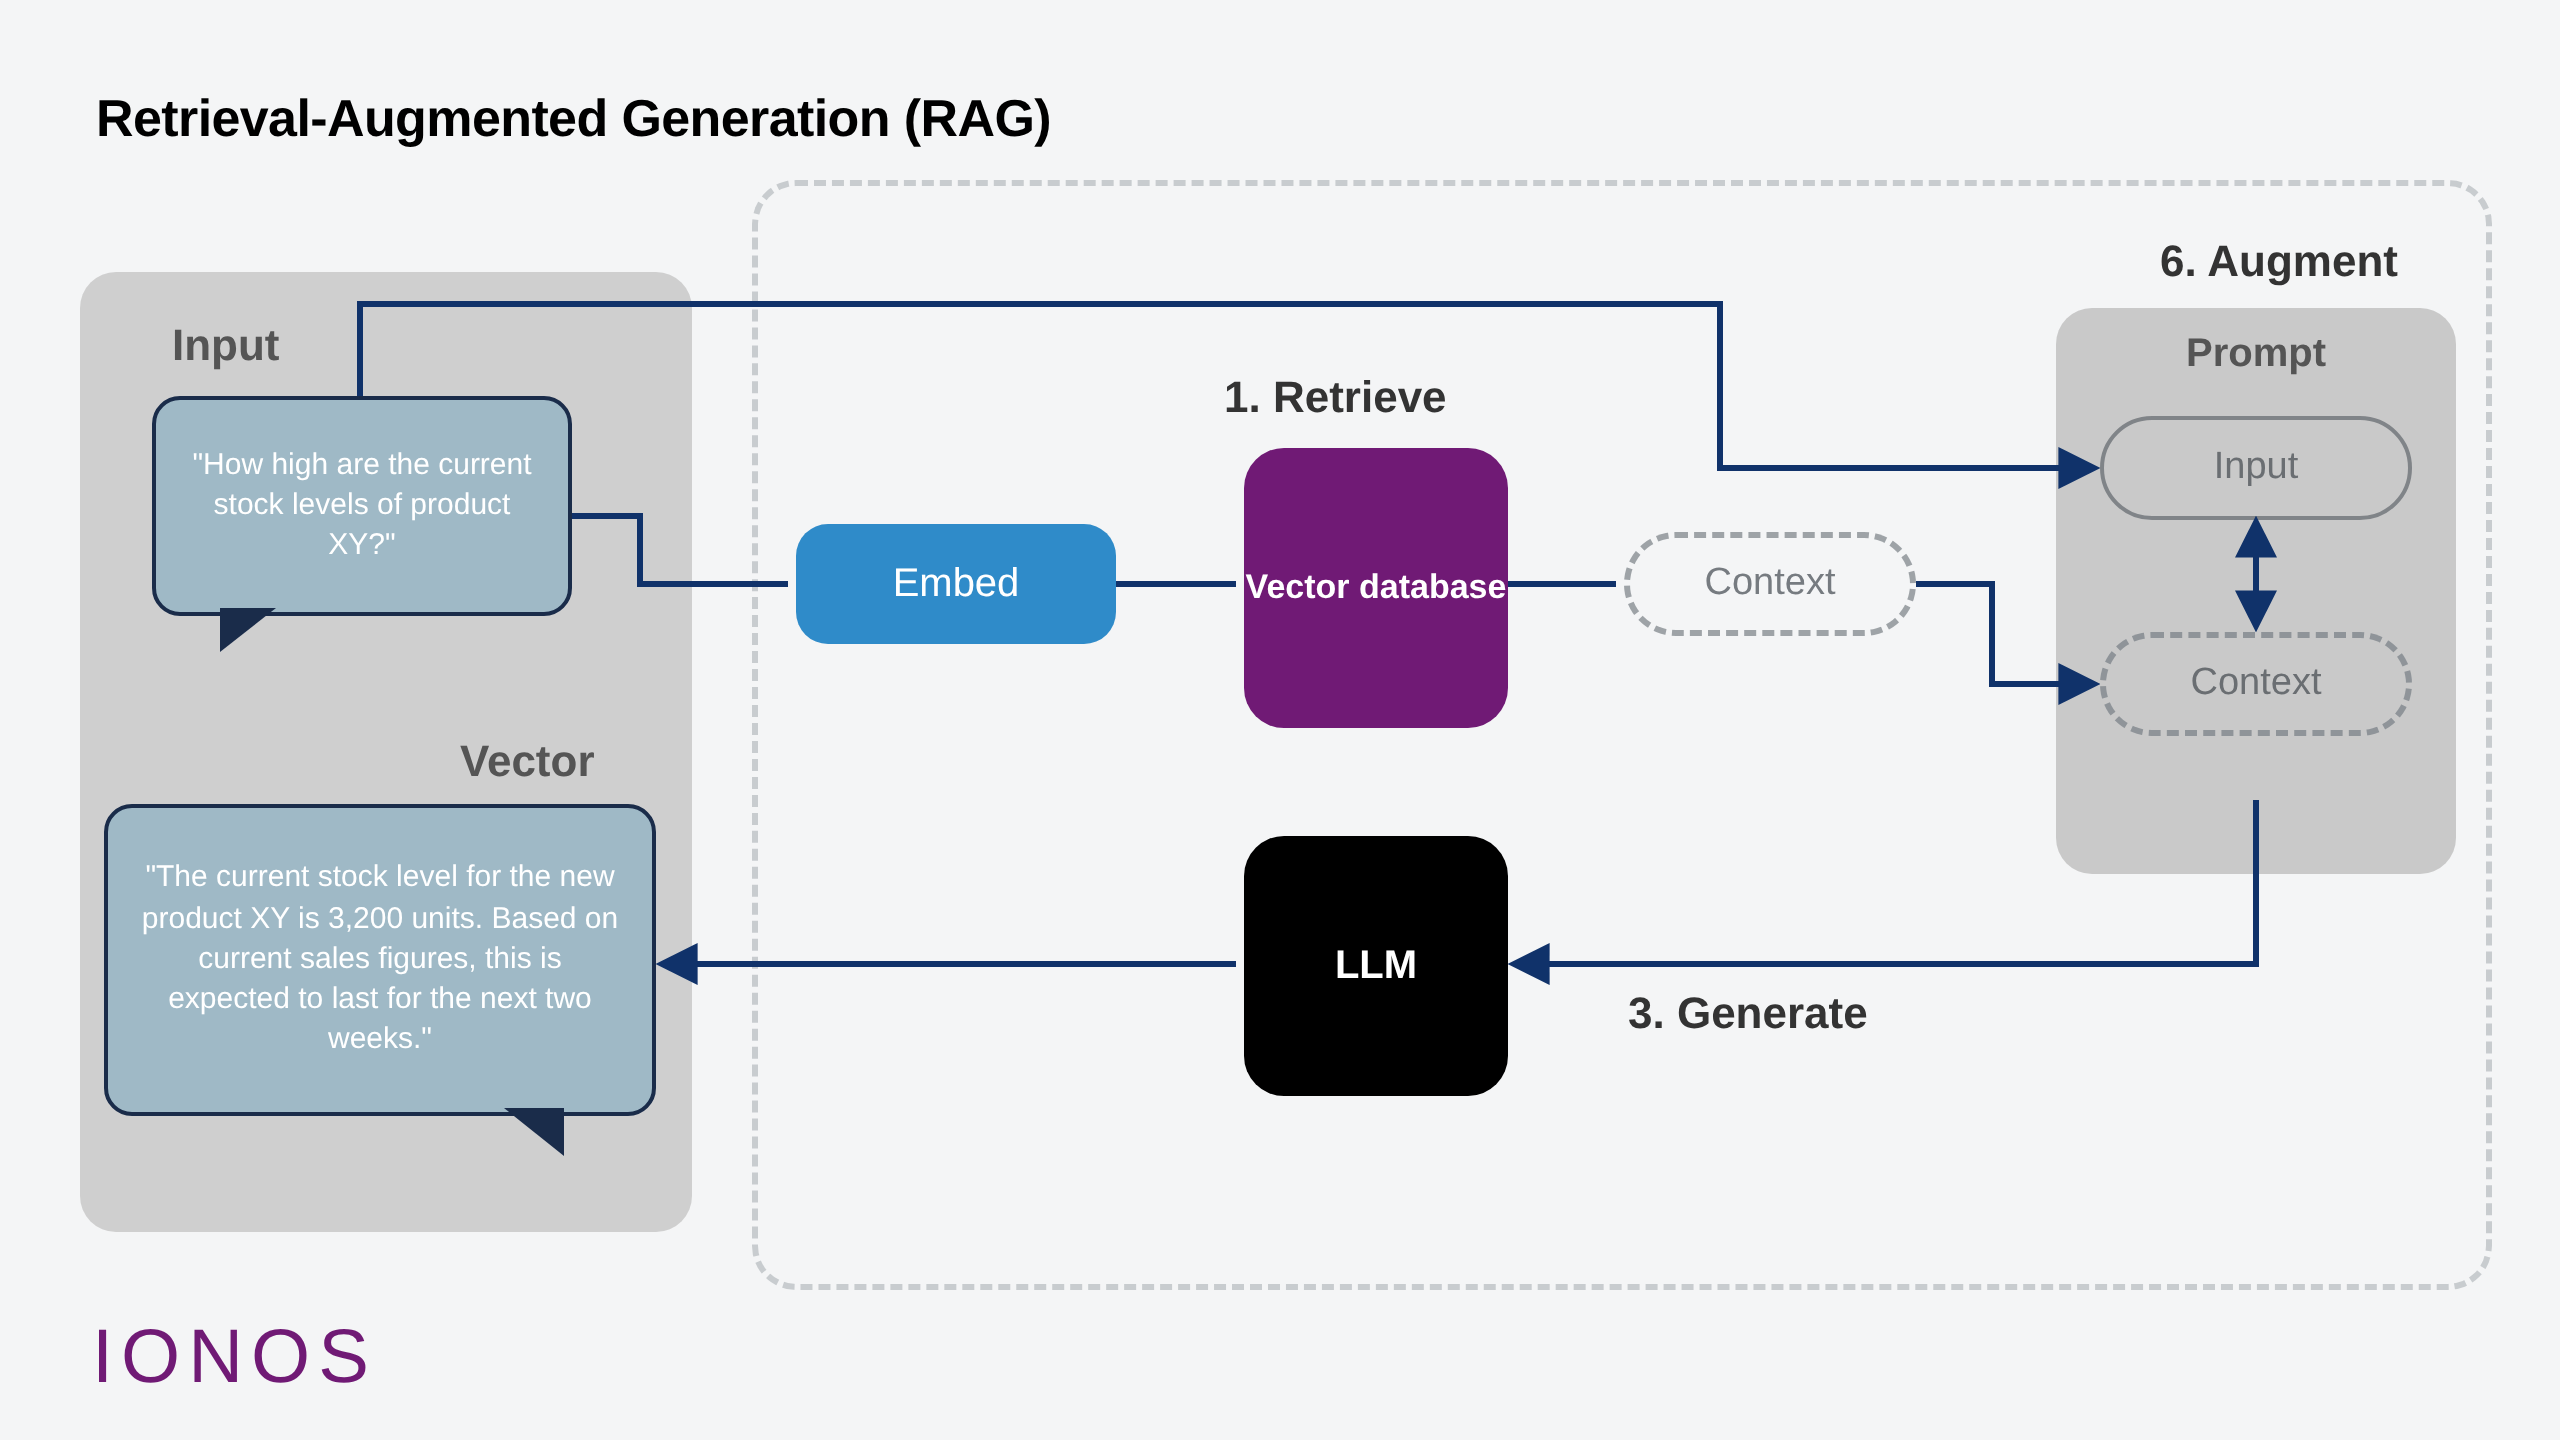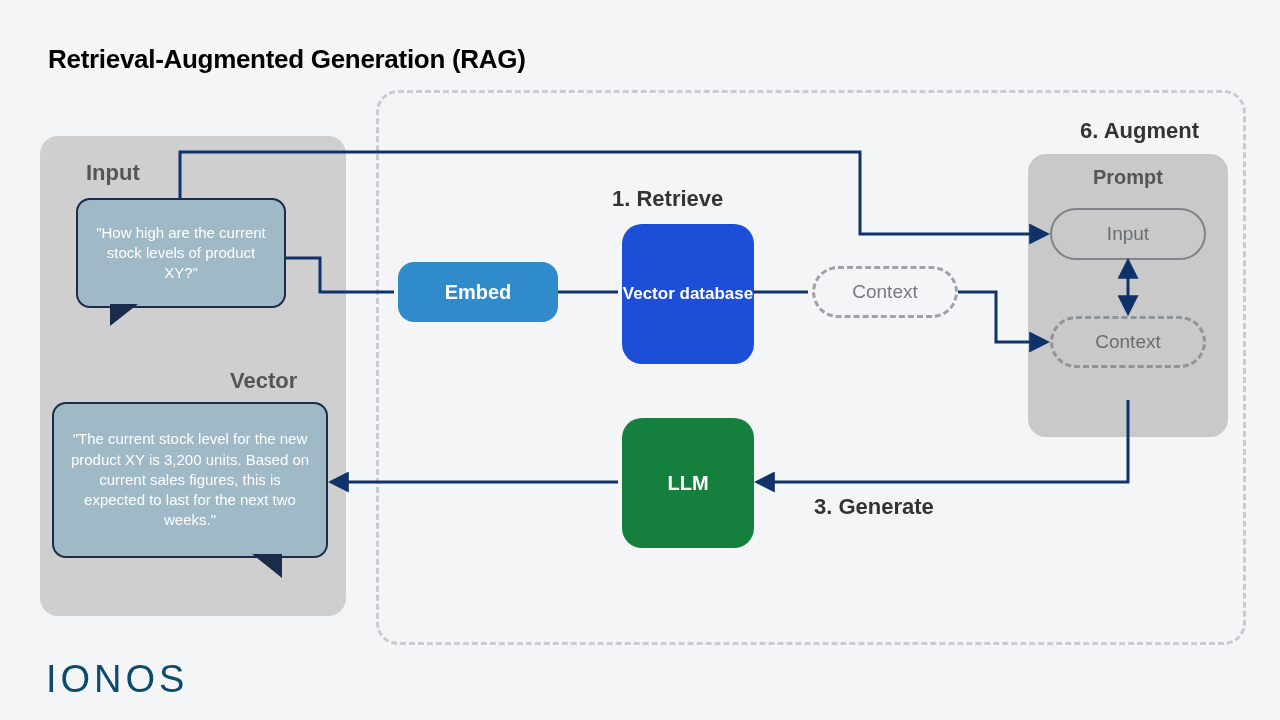--- a/index.html
+++ b/index.html
@@ -113,52 +113,52 @@
   .step.generate { left: 786px; top: 494px; margin-left: 28px; }
 
   
   .box {
     position: absolute;
     border-radius: 16px;
     display: flex;
     align-items: center;
     justify-content: center;
     color: #fff;
-    font-weight: 700;
+    font-weight: 400;
     text-align: center;
   }
   .embed {
     left: 398px; top: 262px;
     width: 160px; height: 60px;
     background: #2f8bc9;
     font-size: 20px;
   }
   .vecdb {
     left: 622px; top: 224px;
     width: 132px; height: 140px;
-    background: #1d4ed8;
+    background: #701a75;
     border-radius: 20px;
     font-size: 17px;
     font-weight: 600;
     line-height: 1.2;
   }
   .context1 {
     left: 812px; top: 266px;
     width: 146px; height: 52px;
     background: transparent;
     border: 3px dashed #9ea3a7;
     color: #767b80;
     font-size: 19px;
     font-weight: 500;
     border-radius: 26px;
   }
   .llm {
     left: 622px; top: 418px;
     width: 132px; height: 130px;
-    background: #15803d;
+    background: #000000;
     font-size: 20px;
     font-weight: 600;
     border-radius: 20px;
   }
 
   
   .prompt-panel {
     position: absolute;
     left: 1028px; top: 154px;
     width: 200px; height: 283px;
@@ -200,21 +200,21 @@
     width: 1280px; height: 720px;
     pointer-events: none;
   }
 
   .logo {
     position: absolute;
     left: 46px; top: 658px;
     font-size: 38px;
     font-weight: 400;
     letter-spacing: 4px;
-    color: #0c4a6e;
+    color: #701a75;
     font-family: Arial, sans-serif;
   }
 </style>
 </head>
 <body>
 
 <div class="title">Retrieval-Augmented Generation (RAG)</div>
 
 <div class="rag-box"></div>
 

